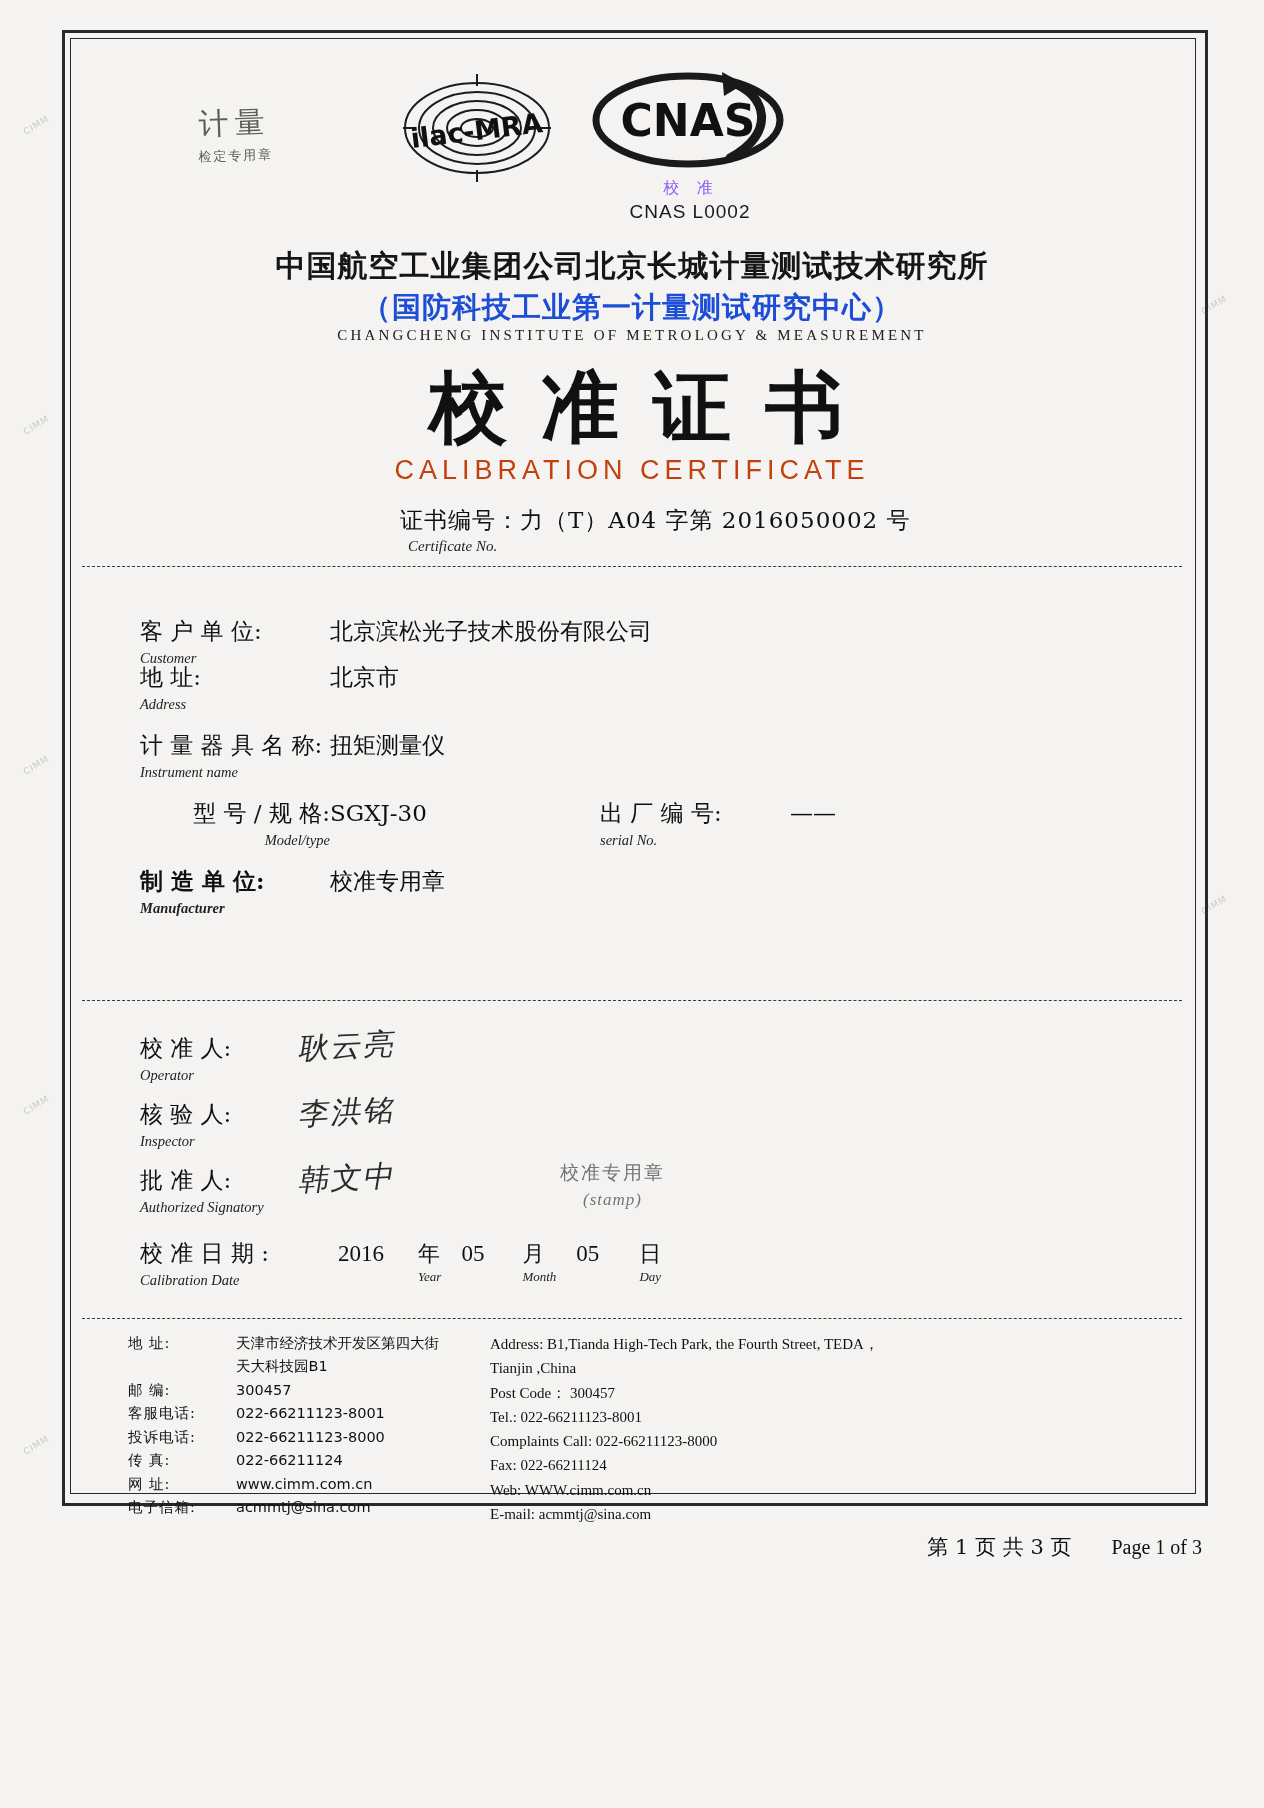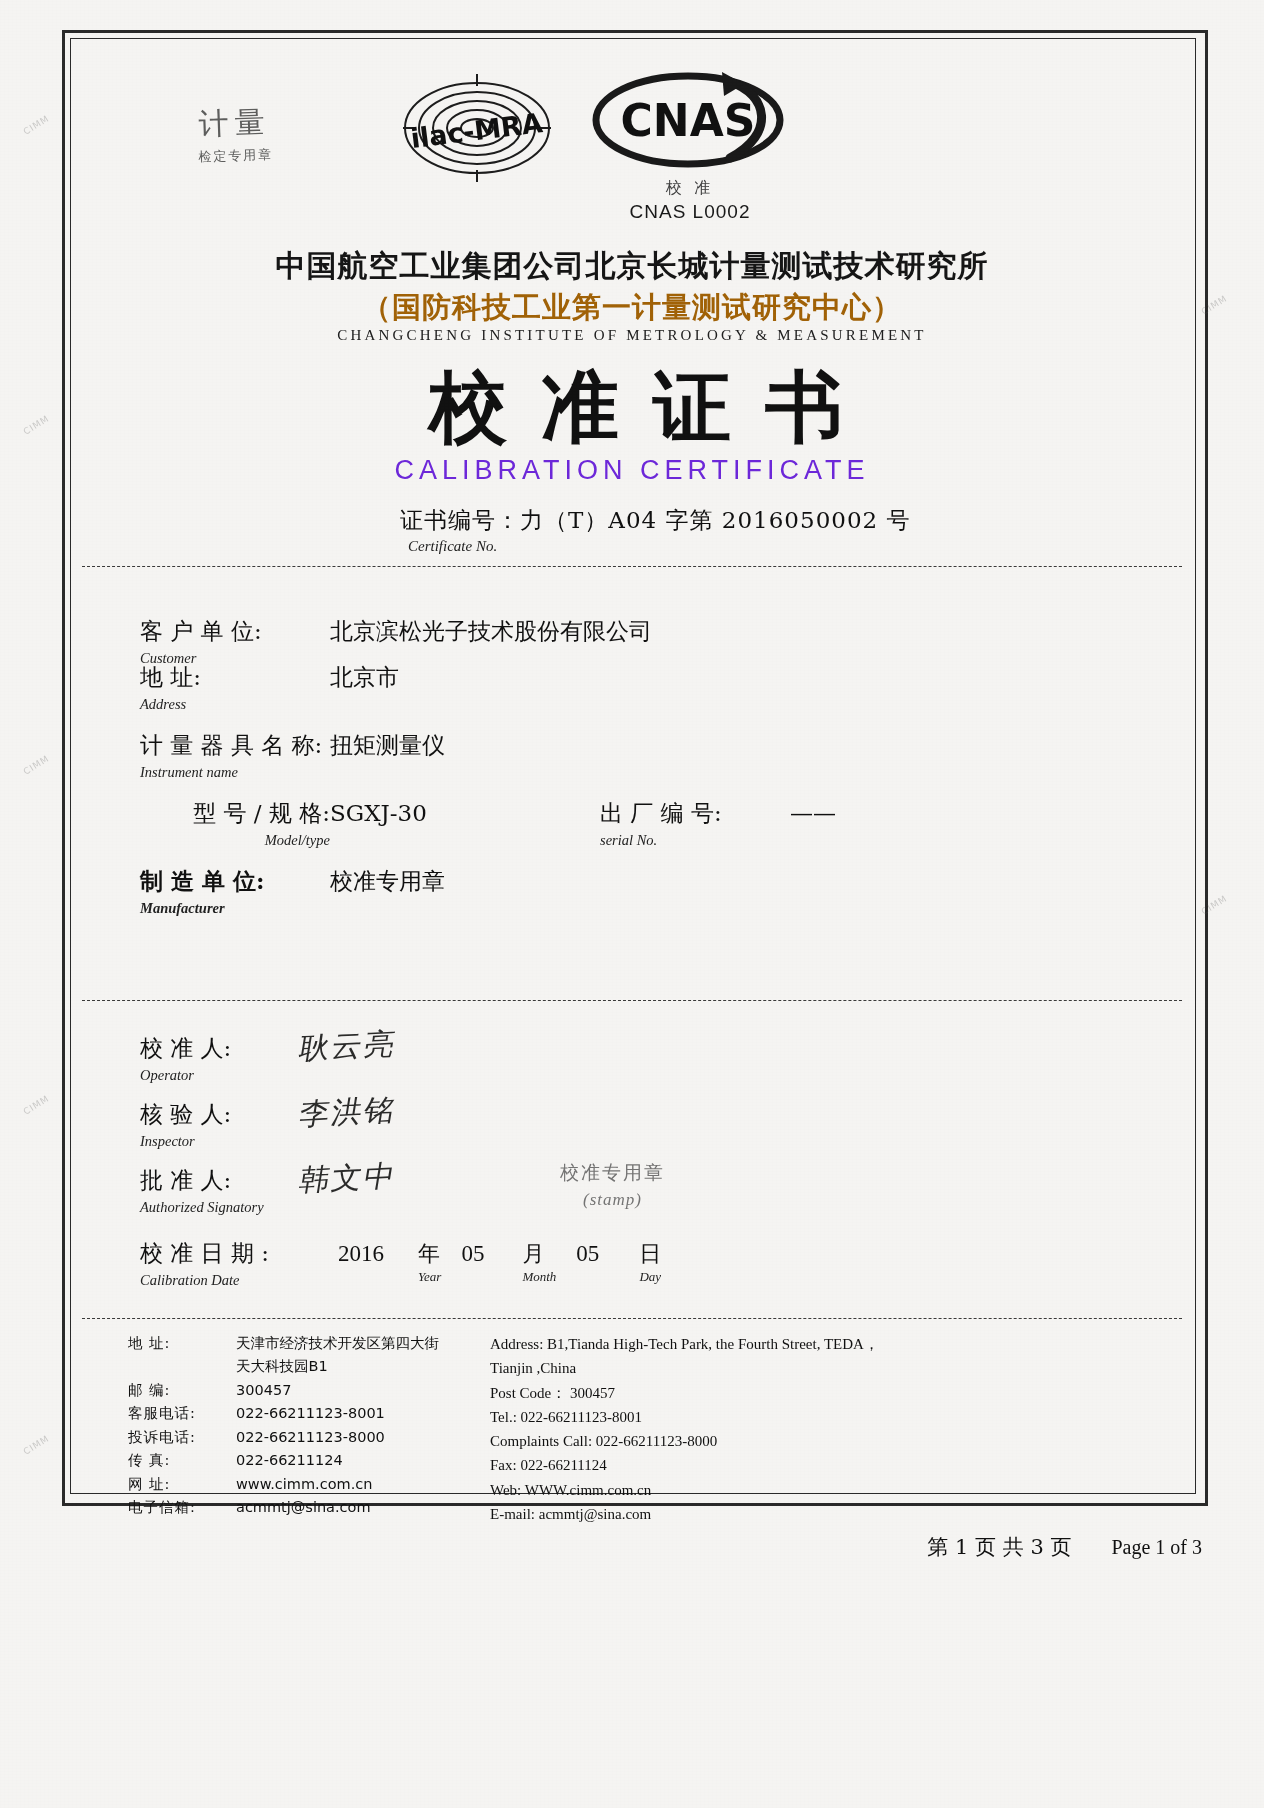--- a/index.html
+++ b/index.html
@@ -69,25 +69,25 @@
     left: 290px; top: 8px;
     width: 175px; height: 130px;
   }
   .cnas {
     position: absolute;
     left: 480px; top: 8px;
     width: 220px; height: 160px;
     text-align: center;
   }
   .cnas-sub {
-    font-family: Liberation Sans, sans-serif;
+    font-family: Liberation Mono, monospace;
     font-size: 16px;
     letter-spacing: 4px;
     margin-top: -6px;
-    color: #404040;
+    color: #8b5cf6;
   }
   .cnas-code {
     font-family: "Liberation Sans", sans-serif;
     font-size: 19px;
     letter-spacing: 1px;
     color: #1a1a1a;
     margin-top: 2px;
   }
 
   
@@ -100,21 +100,21 @@
     letter-spacing: 1px;
     color: #161616;
   }
   .org-cn2 {
     position: absolute; left: 0; right: 0; top: 288px;
     text-align: center;
     font-family: "DejaVu Serif", serif;
     font-size: 29px;
     font-weight: bold;
     letter-spacing: 1px;
-    color: #a16207;
+    color: #1d4ed8;
   }
   .org-en {
     position: absolute; left: 0; right: 0; top: 327px;
     text-align: center;
     font-family: "Liberation Serif", serif;
     font-size: 15px;
     letter-spacing: 3.2px;
     color: #202020;
   }
 
@@ -129,21 +129,21 @@
     text-indent: 34px;
     color: #111;
     padding-left: 8px;
   }
   .title-en {
     position: absolute; left: 0; right: 0; top: 455px;
     text-align: center;
     font-family: "Liberation Sans", sans-serif;
     font-size: 27px;
     letter-spacing: 5px;
-    color: #6d28d9;
+    color: #c2410c;
   }
 
   
   .cert-no {
     position: absolute;
     left: 400px; top: 505px;
     font-family: "DejaVu Serif", serif;
     font-size: 23px;
     color: #111;
     letter-spacing: 1px;

